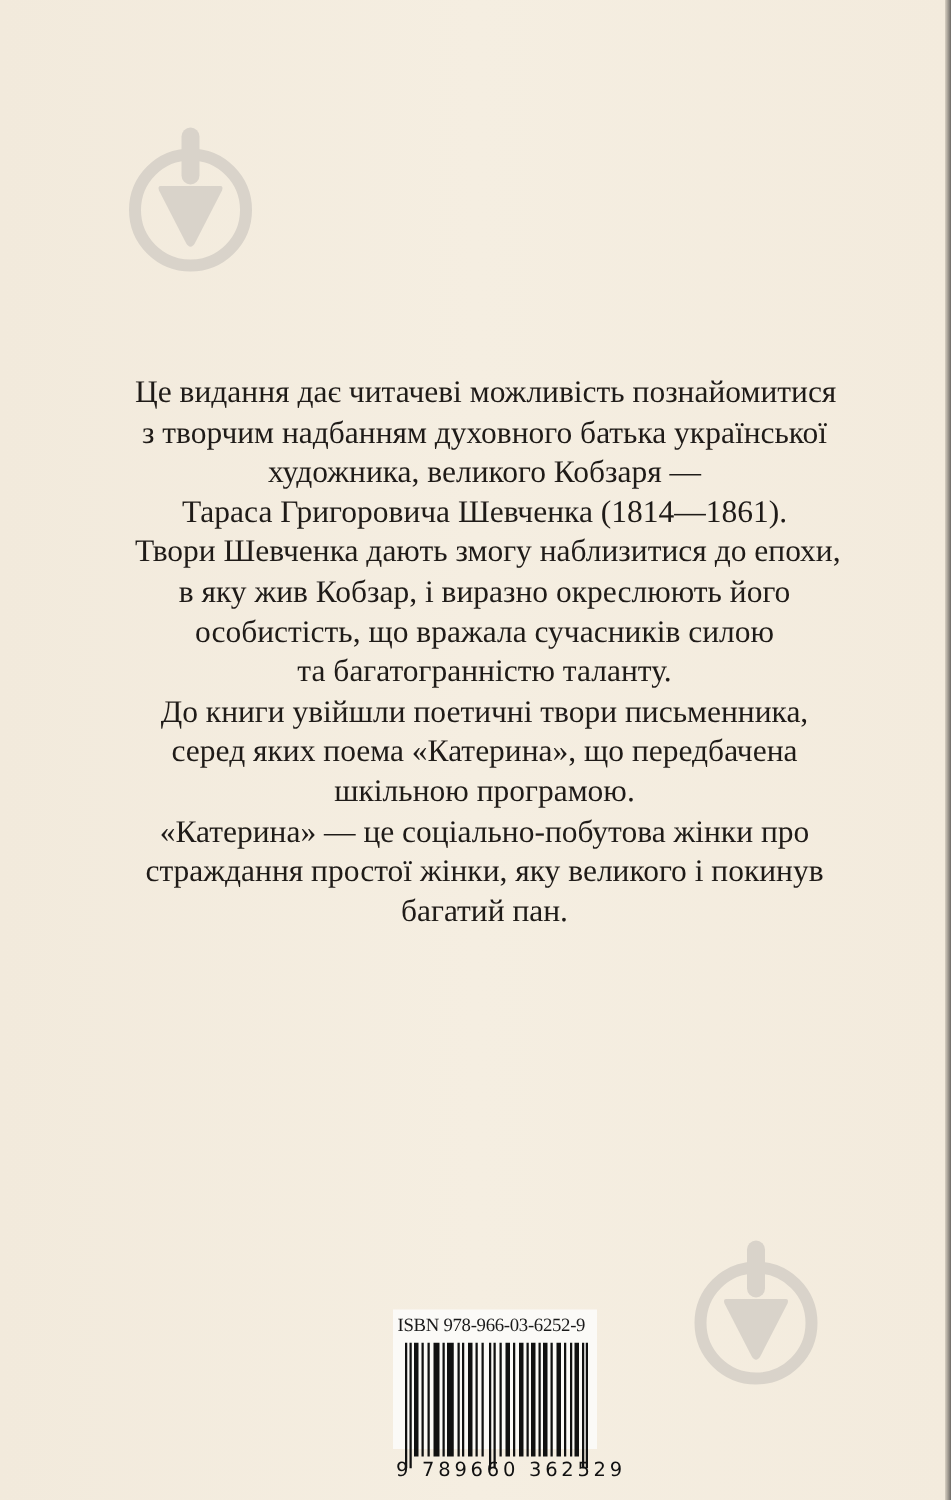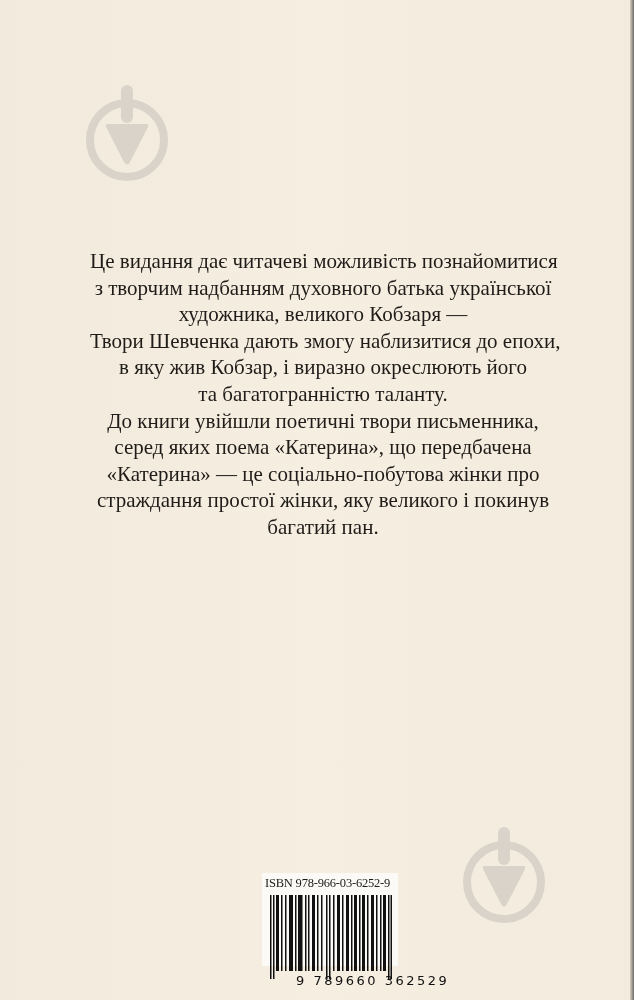--- a/index.html
+++ b/index.html
@@ -83,21 +83,20 @@
     .ean-digits {
       position: absolute;
       left: 2px;
       top: 100px;
       width: 132px;
       font-family: "DejaVu Sans", "Liberation Sans", sans-serif;
       font-size: 13px;
       letter-spacing: 2.5px;
       color: #111;
       white-space: nowrap;
-      margin-left: 32px;
     }
   </style>
 </head>
 <body>
 
 <div class="cover">
 
   <div class="watermark wm-top">
     <svg viewBox="0 0 100 110" xmlns="http://www.w3.org/2000/svg">
       <circle cx="50" cy="60" r="37" fill="none" stroke="#d9d3ca" stroke-width="8"></circle>
@@ -111,25 +110,28 @@
       <circle cx="50" cy="60" r="37" fill="none" stroke="#d9d3ca" stroke-width="8"></circle>
       <rect x="44" y="5" width="12" height="38" rx="6" fill="#d9d3ca"></rect>
       <path d="M30 44 L70 44 Q72 44 71 47 L53 82 Q50 87 47 82 L29 47 Q28 44 30 44 Z" fill="#d9d3ca"></path>
     </svg>
   </div>
 
   <div class="blurb">
     <span class="line">Це видання дає читачеві можливість познайомитися</span>
     <span class="line">з творчим надбанням духовного батька української</span>
     <span class="line">художника, великого Кобзаря —</span>
+    <span class="line">Тараса Григоровича Шевченка (1814—1861).</span>
     <span class="line">Твори Шевченка дають змогу наблизитися до епохи,</span>
     <span class="line">в яку жив Кобзар, і виразно окреслюють його</span>
+    <span class="line">особистість, що вражала сучасників силою</span>
     <span class="line">та багатогранністю таланту.</span>
     <span class="line">До книги увійшли поетичні твори письменника,</span>
     <span class="line">серед яких поема «Катерина», що передбачена</span>
+    <span class="line">шкільною програмою.</span>
     <span class="line">«Катерина» — це соціально-побутова жінки про</span>
     <span class="line">страждання простої жінки, яку великого і покинув</span>
     <span class="line">багатий пан.</span>
   </div>
 
   <div class="barcode-box">
     <div class="isbn-text">ISBN 978-966-03-6252-9</div>
     <div class="bars">
       <svg viewBox="0 0 122 84" preserveAspectRatio="none" xmlns="http://www.w3.org/2000/svg" fill="#111">
         <rect x="0" y="0" width="1.5" height="84"></rect>

